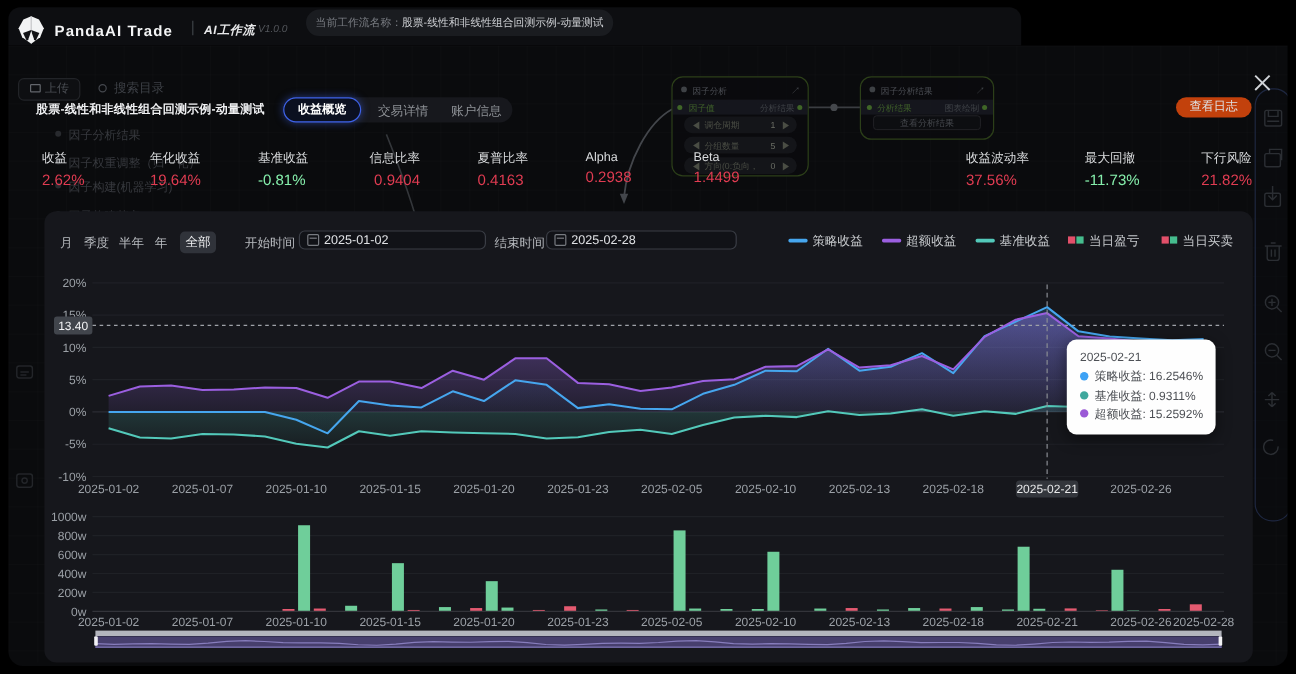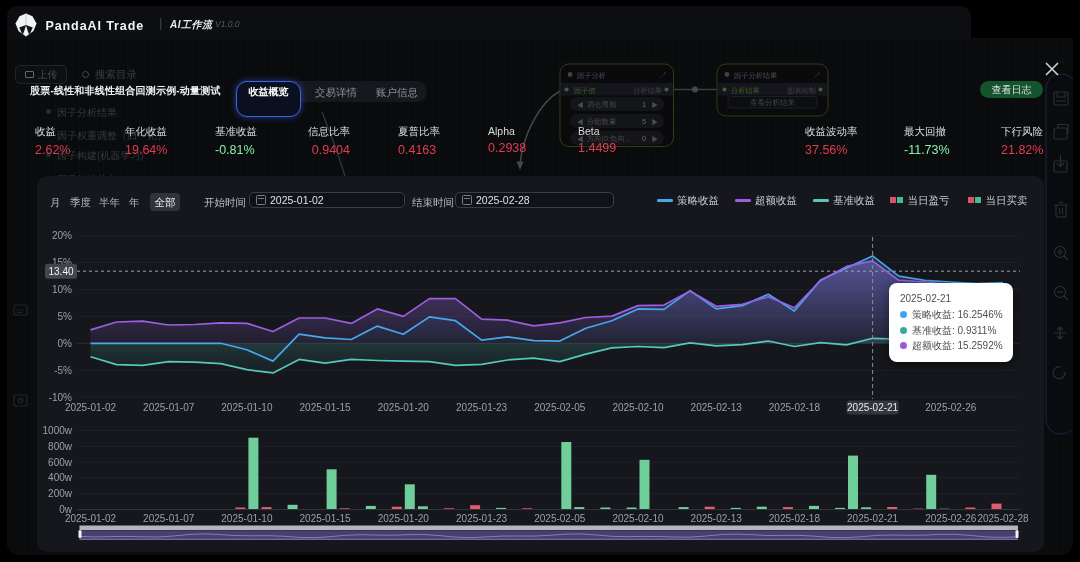--- a/index.html
+++ b/index.html
@@ -2,21 +2,21 @@
 <html lang="zh"><head>
 <meta charset="utf-8">
 <title>PandaAI Trade</title>
 <style>
 * { margin:0; padding:0; box-sizing:border-box; }
 html,body { width:1080px; height:562px; background:#000; overflow:hidden;
   font-family:"Liberation Sans", sans-serif; }
 #stage { position:relative; width:1080px; height:562px; background:#000; }
 .abs { position:absolute; }
 
-#hdr { left:7px; top:6px; width:964px; height:32px; background:#0d0e11;
+#hdr { left:7px; top:6px; width:844px; height:32px; background:#0d0e11;
   border-radius:10px 10px 0 0;text-decoration:underline; }
 #logo { left:8px; top:7px; width:22px; height:24px; }
 #brand { left:38.5px; top:12.5px; font-size:12.5px; font-weight:bold; color:#f4f5f6;
   letter-spacing:0.9px; }
 #sep { left:152px; top:9px; color:#3c3f44; font-size:13px; }
 #aiwf { left:163px; top:12px; font-size:10px; font-weight:bold; color:#e8e9eb;
   font-style:italic; letter-spacing:0.5px; }
 #ver { left:208px; top:13px; font-size:8.5px; color:#54575c; font-style:italic; }
 #wfpill { left:248px; top:2px; width:256px; height:22px; background:#1a1c20;
   border-radius:11px; line-height:22px; font-size:9px; text-align:center; white-space:nowrap; }
@@ -35,26 +35,26 @@
   line-height:18px; text-align:center; }
 #search { left:75px; top:27px; color:#3d4046; font-size:10.5px; line-height:19px; }
 .sideitem { left:50px; color:#37393e; font-size:10px; }
 .sidedot { position:absolute; left:-11px; top:3px; width:5px; height:5px;
   border-radius:50%; background:#282a2e; }
 
 #mtitle { left:30px; top:84px; font-size:10px; font-weight:bold; color:#f0f1f3;
   letter-spacing:0.2px; }
 #tabstrip { left:236px; top:81px; width:191px; height:21px; background:#17181d;
   border-radius:11px; }
-#tabact { left:236px; top:81px; width:65px; height:36px; background:#0b1020;
+#tabact { left:236px; top:81px; width:65px; height:21px; background:#0b1020;
   border:1px solid #3e62e8; border-radius:11px; box-shadow:0 0 7px rgba(62,98,232,0.55);
   color:#fff; font-size:10px; font-weight:bold; text-align:center; line-height:19px; }
 .tab { top:86px; color:#8e9196; font-size:10.5px; }
 #xclose { left:1044px; top:61px; width:16px; height:16px; }
-#viewlog { left:980px; top:81px; width:63px; height:17px; background:#14532d;
+#viewlog { left:980px; top:81px; width:63px; height:17px; background:#c2410c;
   border-radius:9px; color:#dfe1e4; font-size:10px; text-align:center;
   line-height:17px; }
 
 .stat { top:125px; }
 .stat .lb { font-size:10.5px; color:#d9dbdd; white-space:nowrap; }
 .stat .vl { margin-top:3.5px; font-size:12.5px; font-weight:500; white-space:nowrap; }
 .red { color:#e13c52; }
 .grn { color:#86efac; }
 
 #card { left:37px; top:176px; width:1007px; height:376px; background:#16171c;
@@ -95,20 +95,21 @@
       <path d="M11 0.5 L17.5 3.2 L21.5 10.5 L18.5 18 L11 23.5 L3.5 18 L0.5 10.5 L4.5 3.2 Z" fill="#f2f3f4"></path>
       <path d="M11 0.5 L11 12 " stroke="#b9bbbe" stroke-width="0.8" fill="none"></path>
       <path d="M11 12 L4.2 14.5 L7.2 21 L10 19.4 Z" fill="#121316"></path>
       <path d="M11 12 L17.8 14.5 L14.8 21 L12 19.4 Z" fill="#121316"></path>
       <path d="M11 13 L13.4 19.8 L11 23.5 L8.6 19.8 Z" fill="#f2f3f4"></path>
     </svg>
     <div id="brand" class="abs">PandaAI Trade</div>
     <div id="sep" class="abs">|</div>
     <div id="aiwf" class="abs">AI工作流</div>
     <div id="ver" class="abs">V1.0.0</div>
+    <div id="wfpill" class="abs"><span class="k">当前工作流名称：</span><span class="v">股票-线性和非线性组合回测示例-动量测试</span></div>
   </div>
 
   <div id="canvas" class="abs">
     <div id="grid" class="abs"></div>
     <div id="upload" class="abs"><span style="display:inline-block;width:9px;height:7px;border:1px solid #63666c;border-radius:1px;margin-right:4px;position:relative;top:0px;"></span>上传</div>
     <div id="search" class="abs"><span style="display:inline-block;width:7px;height:7px;border:1.2px solid #45484e;border-radius:50%;margin-right:6px;"></span>搜索目录</div>
     <div class="sideitem abs" style="top:68px;"><span class="sidedot"></span>因子分析结果</div>
     <div class="sideitem abs" style="top:91px;"><span class="sidedot"></span>因子权重调整（归一化）</div>
     <div class="sideitem abs" style="top:111px;"><span class="sidedot"></span>因子构建(机器学习)</div>
     <div class="sideitem abs" style="top:135px;"><span class="sidedot"></span>因子构建节点</div>

